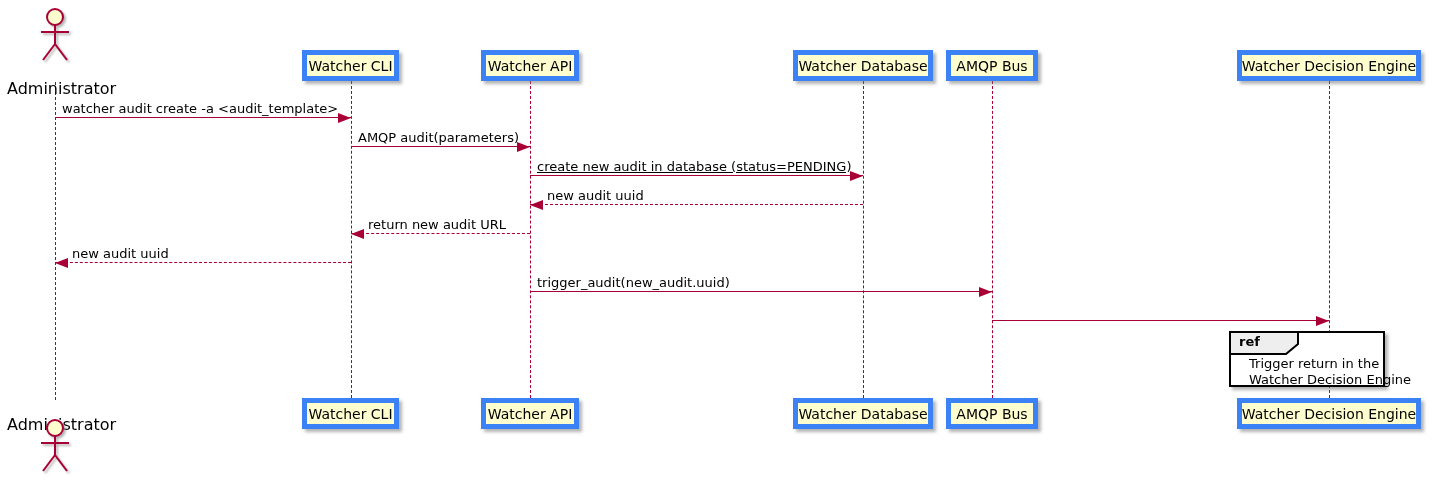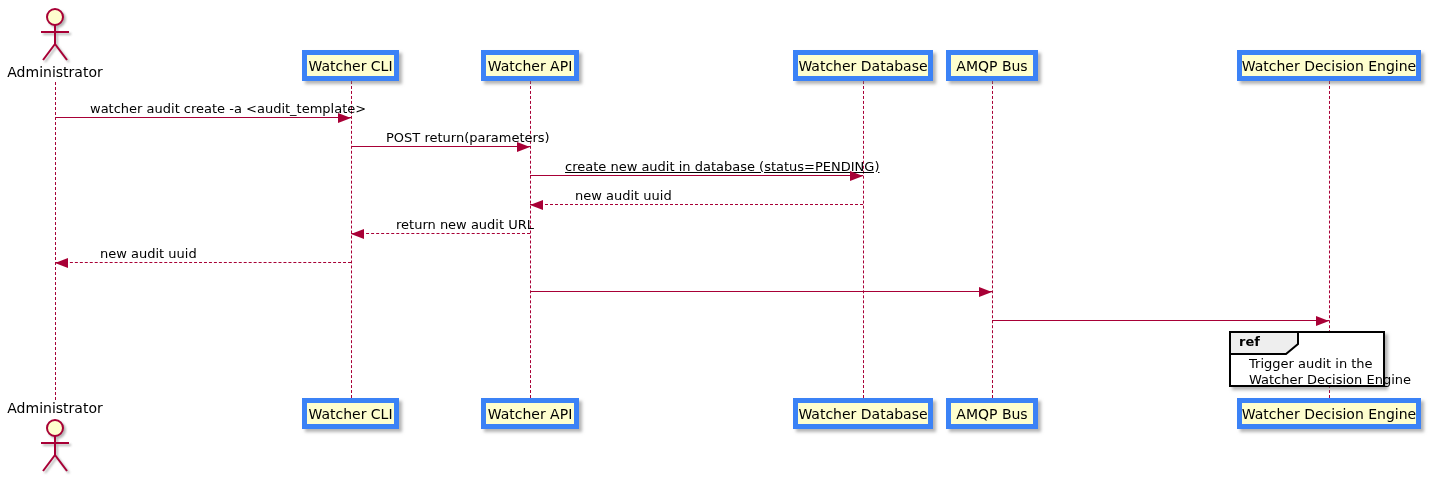--- a/index.html
+++ b/index.html
@@ -33,41 +33,41 @@
   .msg-line-solid{
     position:absolute;height:1px;background:#A80036;
   }
   .msg-line-dashed{
     position:absolute;height:0;border-top:1px dashed #A80036;
   }
   .msg-label{
     position:absolute;
     font-size:13px;
     white-space:nowrap;
-    margin-left:28px;
   }
   .arrow-right{
     position:absolute;width:0;height:0;
     border-top:5px solid transparent;
     border-bottom:5px solid transparent;
     border-left:13px solid #A80036;
   }
   .arrow-left{
     position:absolute;width:0;height:0;
     border-top:5px solid transparent;
     border-bottom:5px solid transparent;
     border-right:13px solid #A80036;
   }
   
   .actor-label{
     position:absolute;
     width:96px;
     text-align:center;
-    font-size:14px;
+    font-size:16px;
     white-space:nowrap;
+    margin-top:15px;
   }
   .actor-figure{
     position:absolute;
     filter:drop-shadow(2px 2px 1px rgba(140,140,140,0.65));
   }
   
   .ref-box{
     position:absolute;
     background:#ffffff;
     border:2px solid #000000;
@@ -121,53 +121,54 @@
     <span>AMQP Bus</span>
   </div>
   <div class="pbox" style="left:1237px;top:50px;width:184px;">
     <span>Watcher Decision Engine</span>
   </div>
 
   <div class="msg-label" style="left:62px;top:101px;">watcher audit create -a &lt;audit_template&gt;</div>
   <div class="msg-line-solid" style="left:55px;top:117px;width:296px;"></div>
   <div class="arrow-right" style="left:338px;top:113px;"></div>
 
-  <div class="msg-label" style="left:358px;top:130px;">POST return(parameters)</div>
+  <div class="msg-label" style="left:358px;top:130px;">AMQP audit(parameters)</div>
   <div class="msg-line-solid" style="left:351px;top:146px;width:179px;"></div>
   <div class="arrow-right" style="left:517px;top:142px;"></div>
 
   <div class="msg-label" style="left:537px;top:159px;text-decoration:underline;">create new audit in database (status=PENDING)</div>
   <div class="msg-line-solid" style="left:530px;top:175px;width:333px;"></div>
   <div class="arrow-right" style="left:850px;top:171px;"></div>
 
   <div class="msg-label" style="left:547px;top:188px;">new audit uuid</div>
   <div class="msg-line-dashed" style="left:530px;top:204px;width:333px;"></div>
   <div class="arrow-left" style="left:530px;top:200px;"></div>
 
   <div class="msg-label" style="left:368px;top:217px;">return new audit URL</div>
   <div class="msg-line-dashed" style="left:351px;top:233px;width:179px;"></div>
   <div class="arrow-left" style="left:351px;top:229px;"></div>
 
   <div class="msg-label" style="left:72px;top:246px;">new audit uuid</div>
   <div class="msg-line-dashed" style="left:55px;top:262px;width:296px;"></div>
   <div class="arrow-left" style="left:55px;top:258px;"></div>
 
+  <div class="msg-label" style="left:537px;top:275px;">trigger_audit(new_audit.uuid)</div>
   <div class="msg-line-solid" style="left:530px;top:291px;width:462px;"></div>
   <div class="arrow-right" style="left:979px;top:287px;"></div>
 
   <div class="msg-line-solid" style="left:992px;top:320px;width:337px;"></div>
   <div class="arrow-right" style="left:1316px;top:316px;"></div>
 
   <div class="ref-box" style="left:1229px;top:331px;width:156px;height:56px;">
     <svg class="ref-header" width="72" height="25" viewBox="0 0 72 25">
       <path d="M1,1 H69 V13 L57,23 H1 Z" fill="#EEEEEE" stroke="#000000" stroke-width="2"></path>
     </svg>
     <div class="ref-keyword">ref</div>
     <div class="ref-body">
-      <div>Trigger audit in the</div>
+      <div>Trigger return in the</div>
       <div>Watcher Decision Engine</div>
     </div>
   </div>
 
   <div class="pbox" style="left:302px;top:398px;width:97px;">
     <span>Watcher CLI</span>
   </div>
   <div class="pbox" style="left:481px;top:398px;width:98px;">
     <span>Watcher API</span>
   </div>

